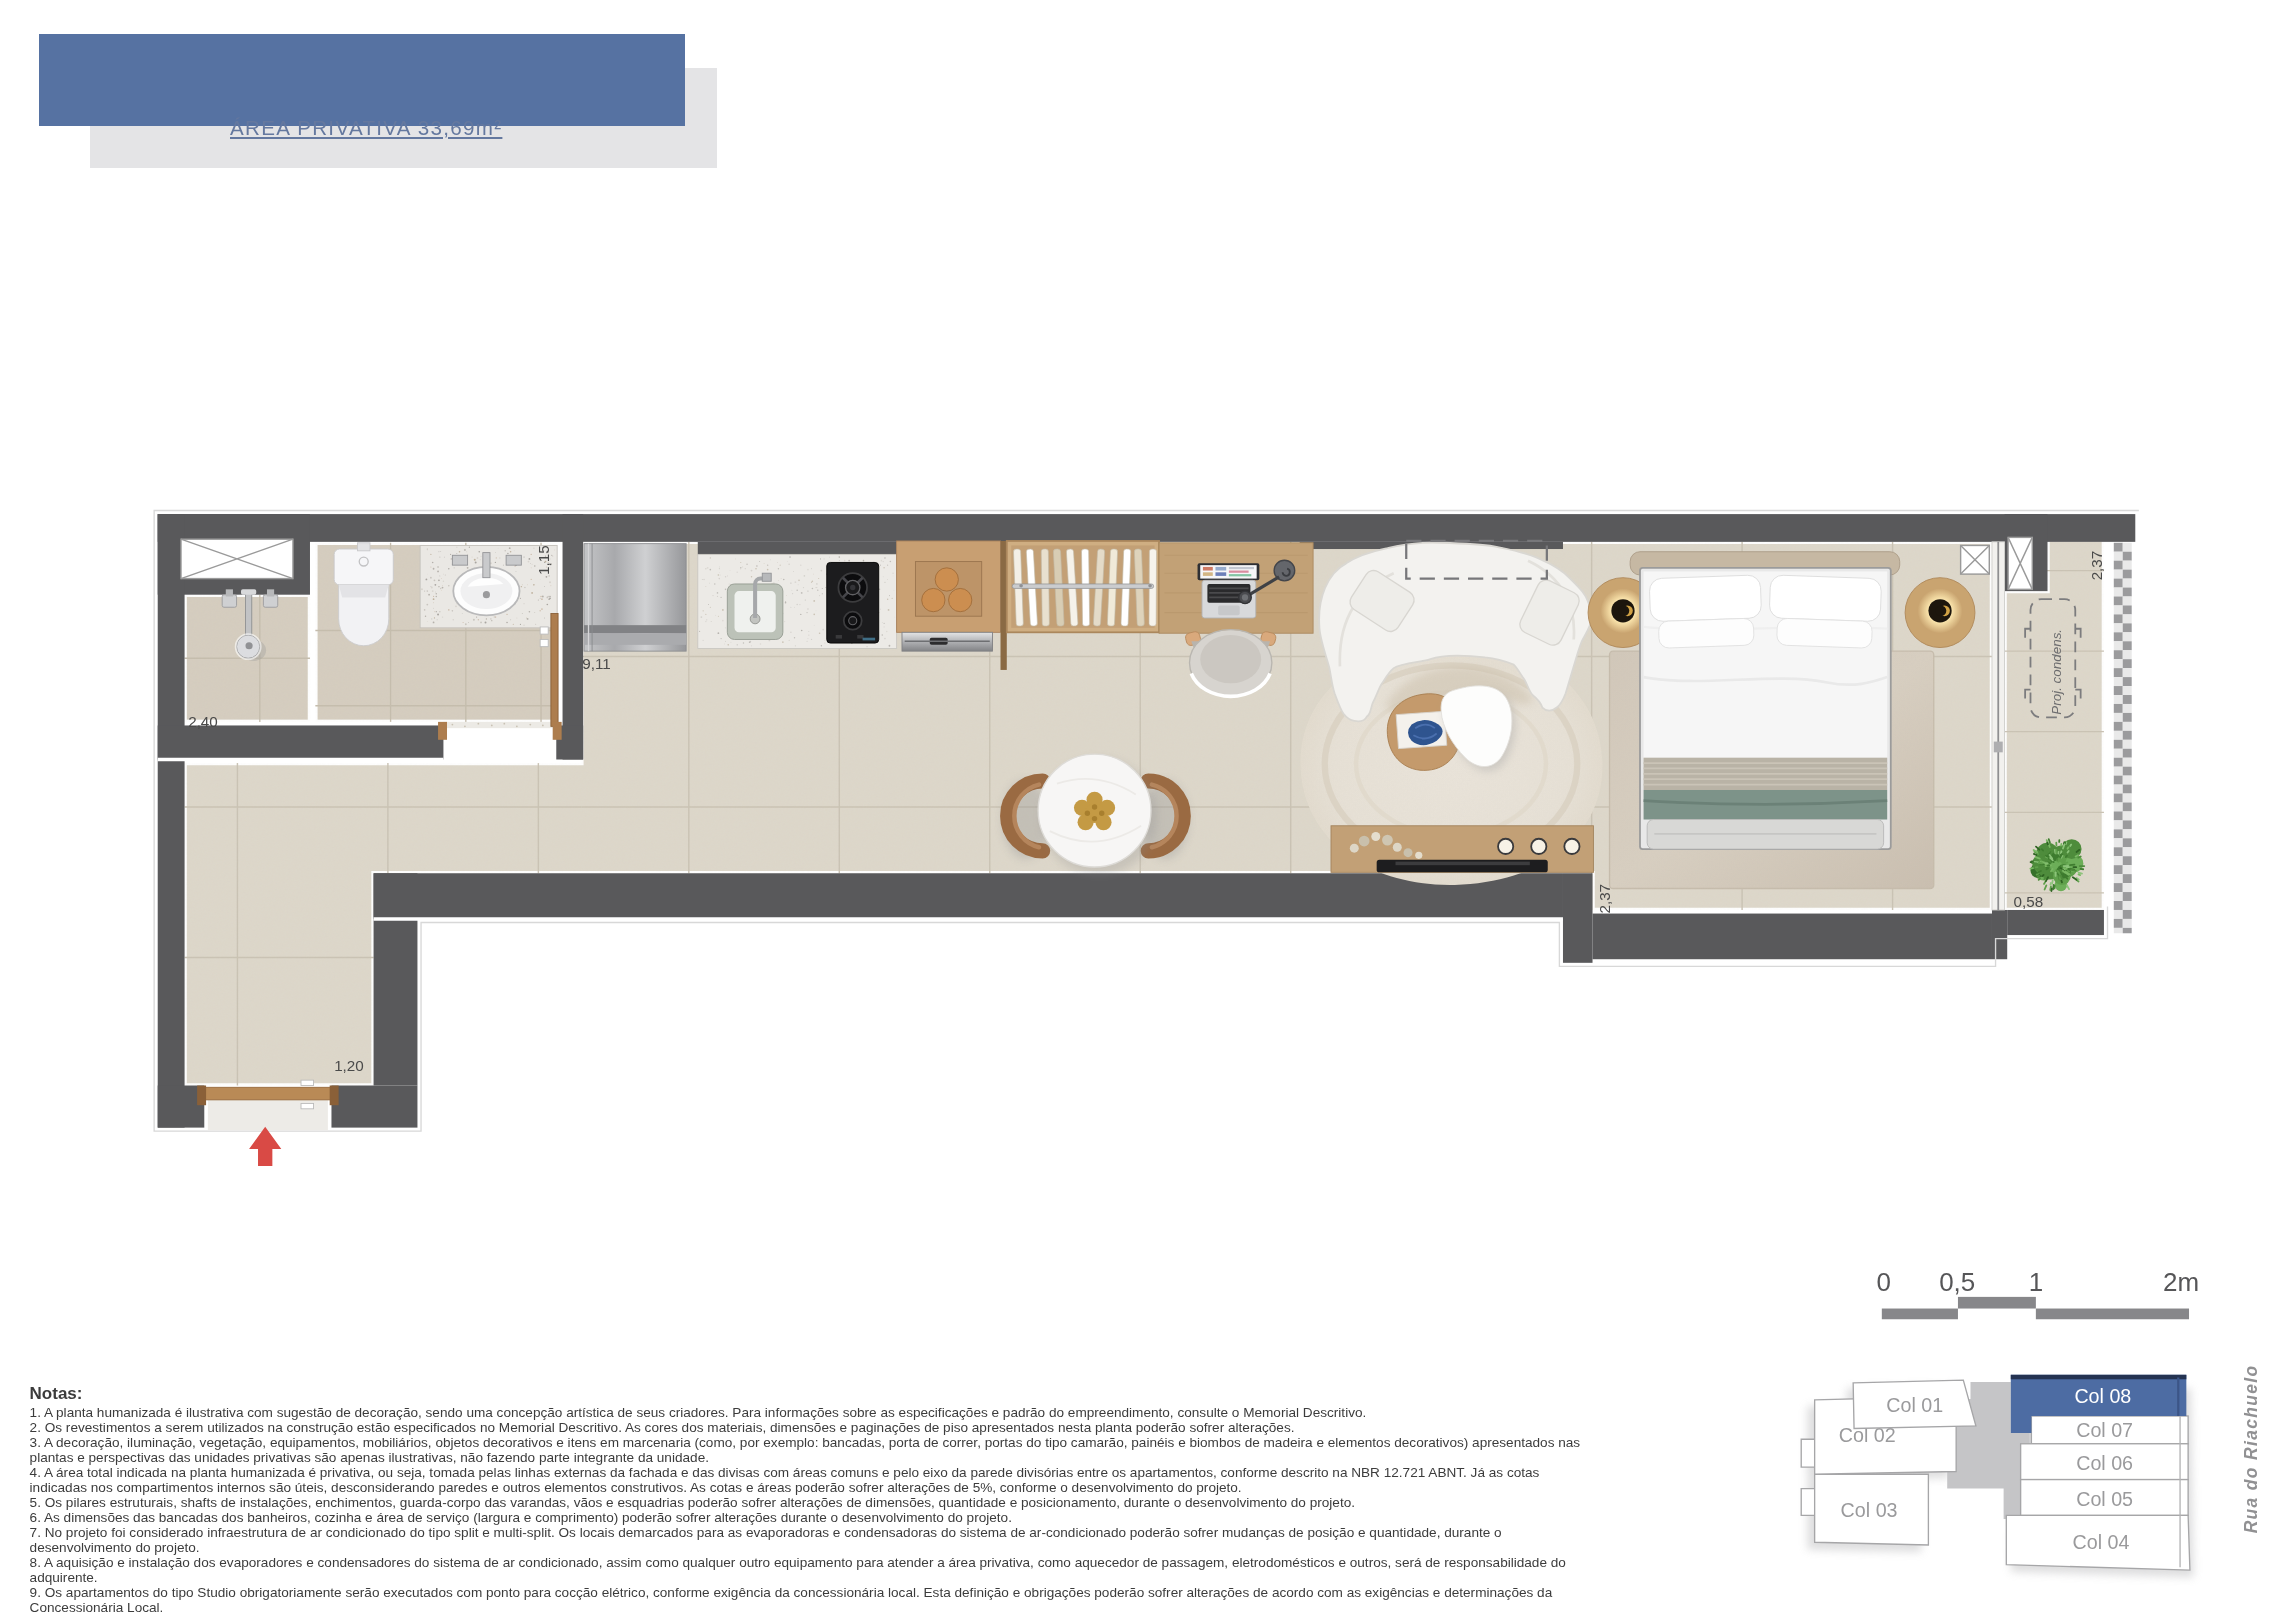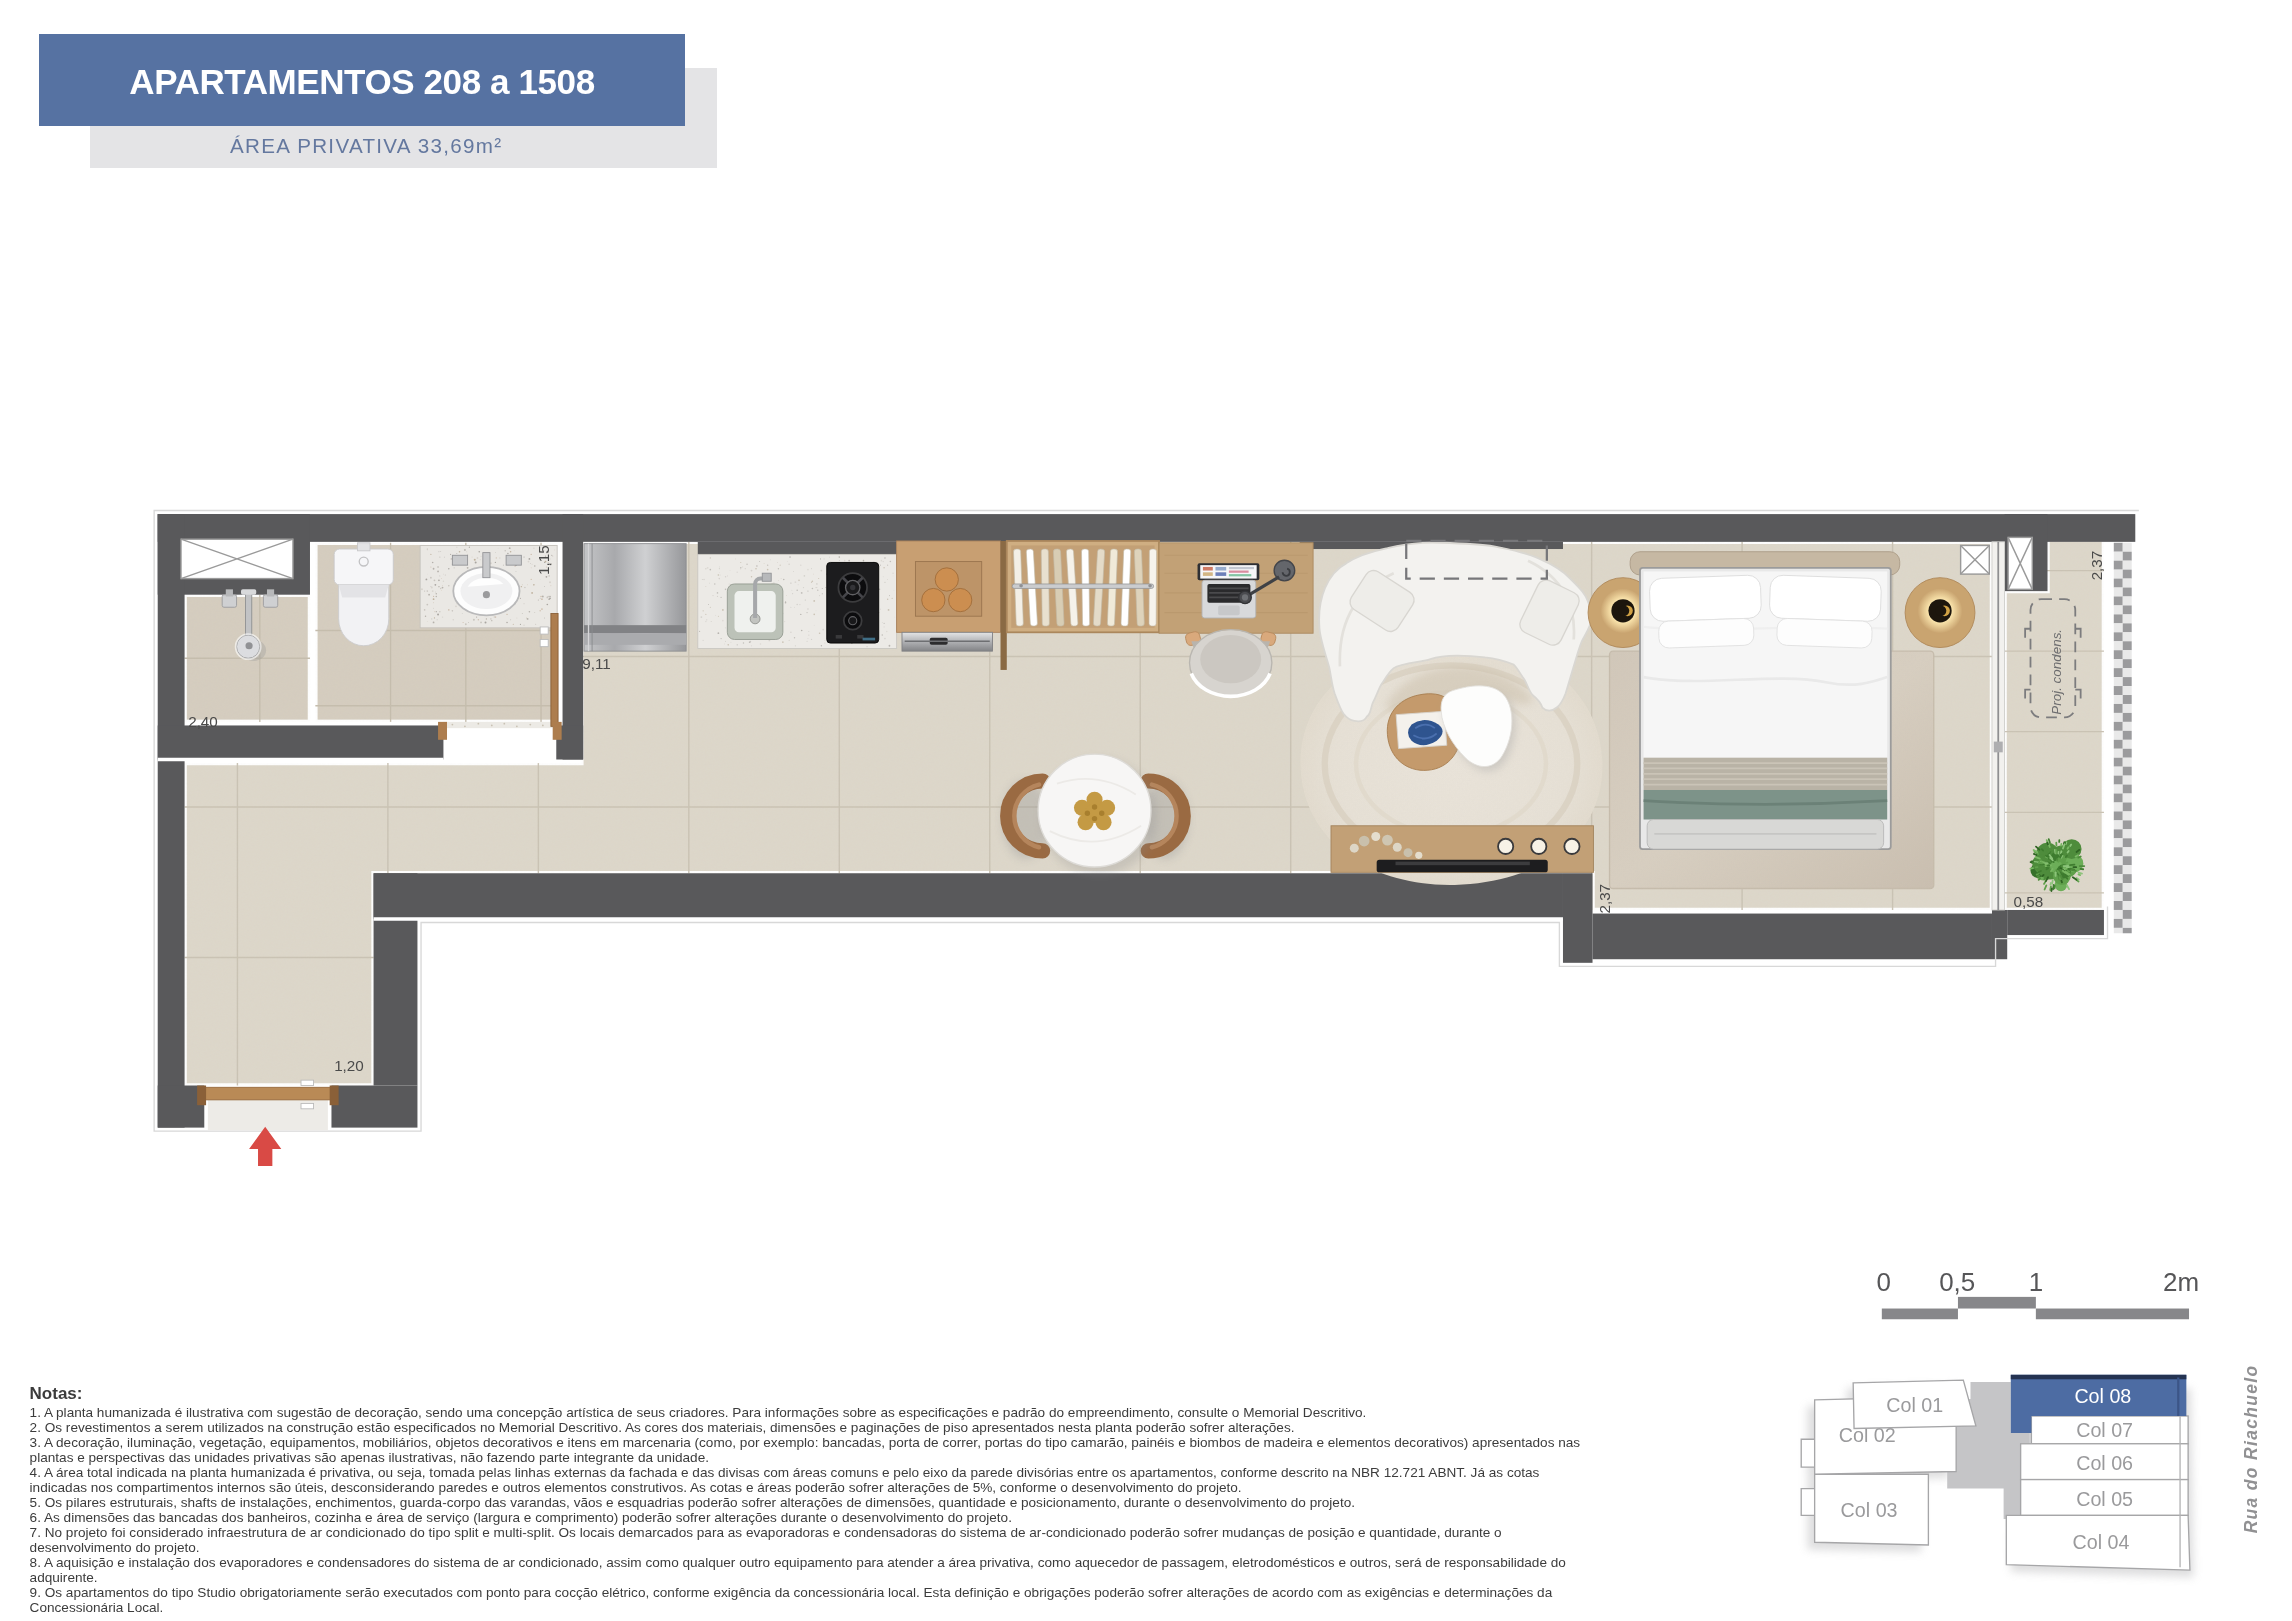--- a/index.html
+++ b/index.html
@@ -8,23 +8,22 @@
   .abs{position:absolute;}
 </style>
 </head>
 <body>
 <div id="page">
 
 <div class="abs" style="left:90px;top:68px;width:627px;height:100px;background:#e4e4e6;"></div>
 
 <div class="abs" style="left:39px;top:34px;width:646px;height:92px;background:#5672a2;"></div>
 
-<div class="abs" style="left:39px;top:62px;width:646px;text-align:center;font-size:35px;font-weight:bold;color:#ffffff;letter-spacing:-0.4px;">APARTAMENTOS 208 a 1508</div>
-
-<div class="abs" style="left:230px;top:134px;font-size:20.6px;color:#64789f;letter-spacing:1.3px;">ÁREA PRIVATIVA 33,69m²</div>
+
+<div class="abs" style="left:230px;top:116px;font-size:20.6px;color:#64789f;letter-spacing:1.3px;text-decoration:underline;">ÁREA PRIVATIVA 33,69m²</div>
 
 <svg class="abs" style="left:0;top:0;" width="2293" height="1622" viewBox="0 0 2560 1811">
 <defs>
 <linearGradient id="steel" x1="0" y1="0" x2="1" y2="0">
  <stop offset="0" stop-color="#c4c5c7"></stop>
           <stop offset="0.3" stop-color="#a8a9ac"></stop>
  <stop offset="0.6" stop-color="#cfd0d2"></stop>
           <stop offset="1" stop-color="#96979a"></stop>
         </linearGradient>
 <linearGradient id="steelv" x1="0" y1="0" x2="0" y2="1">

